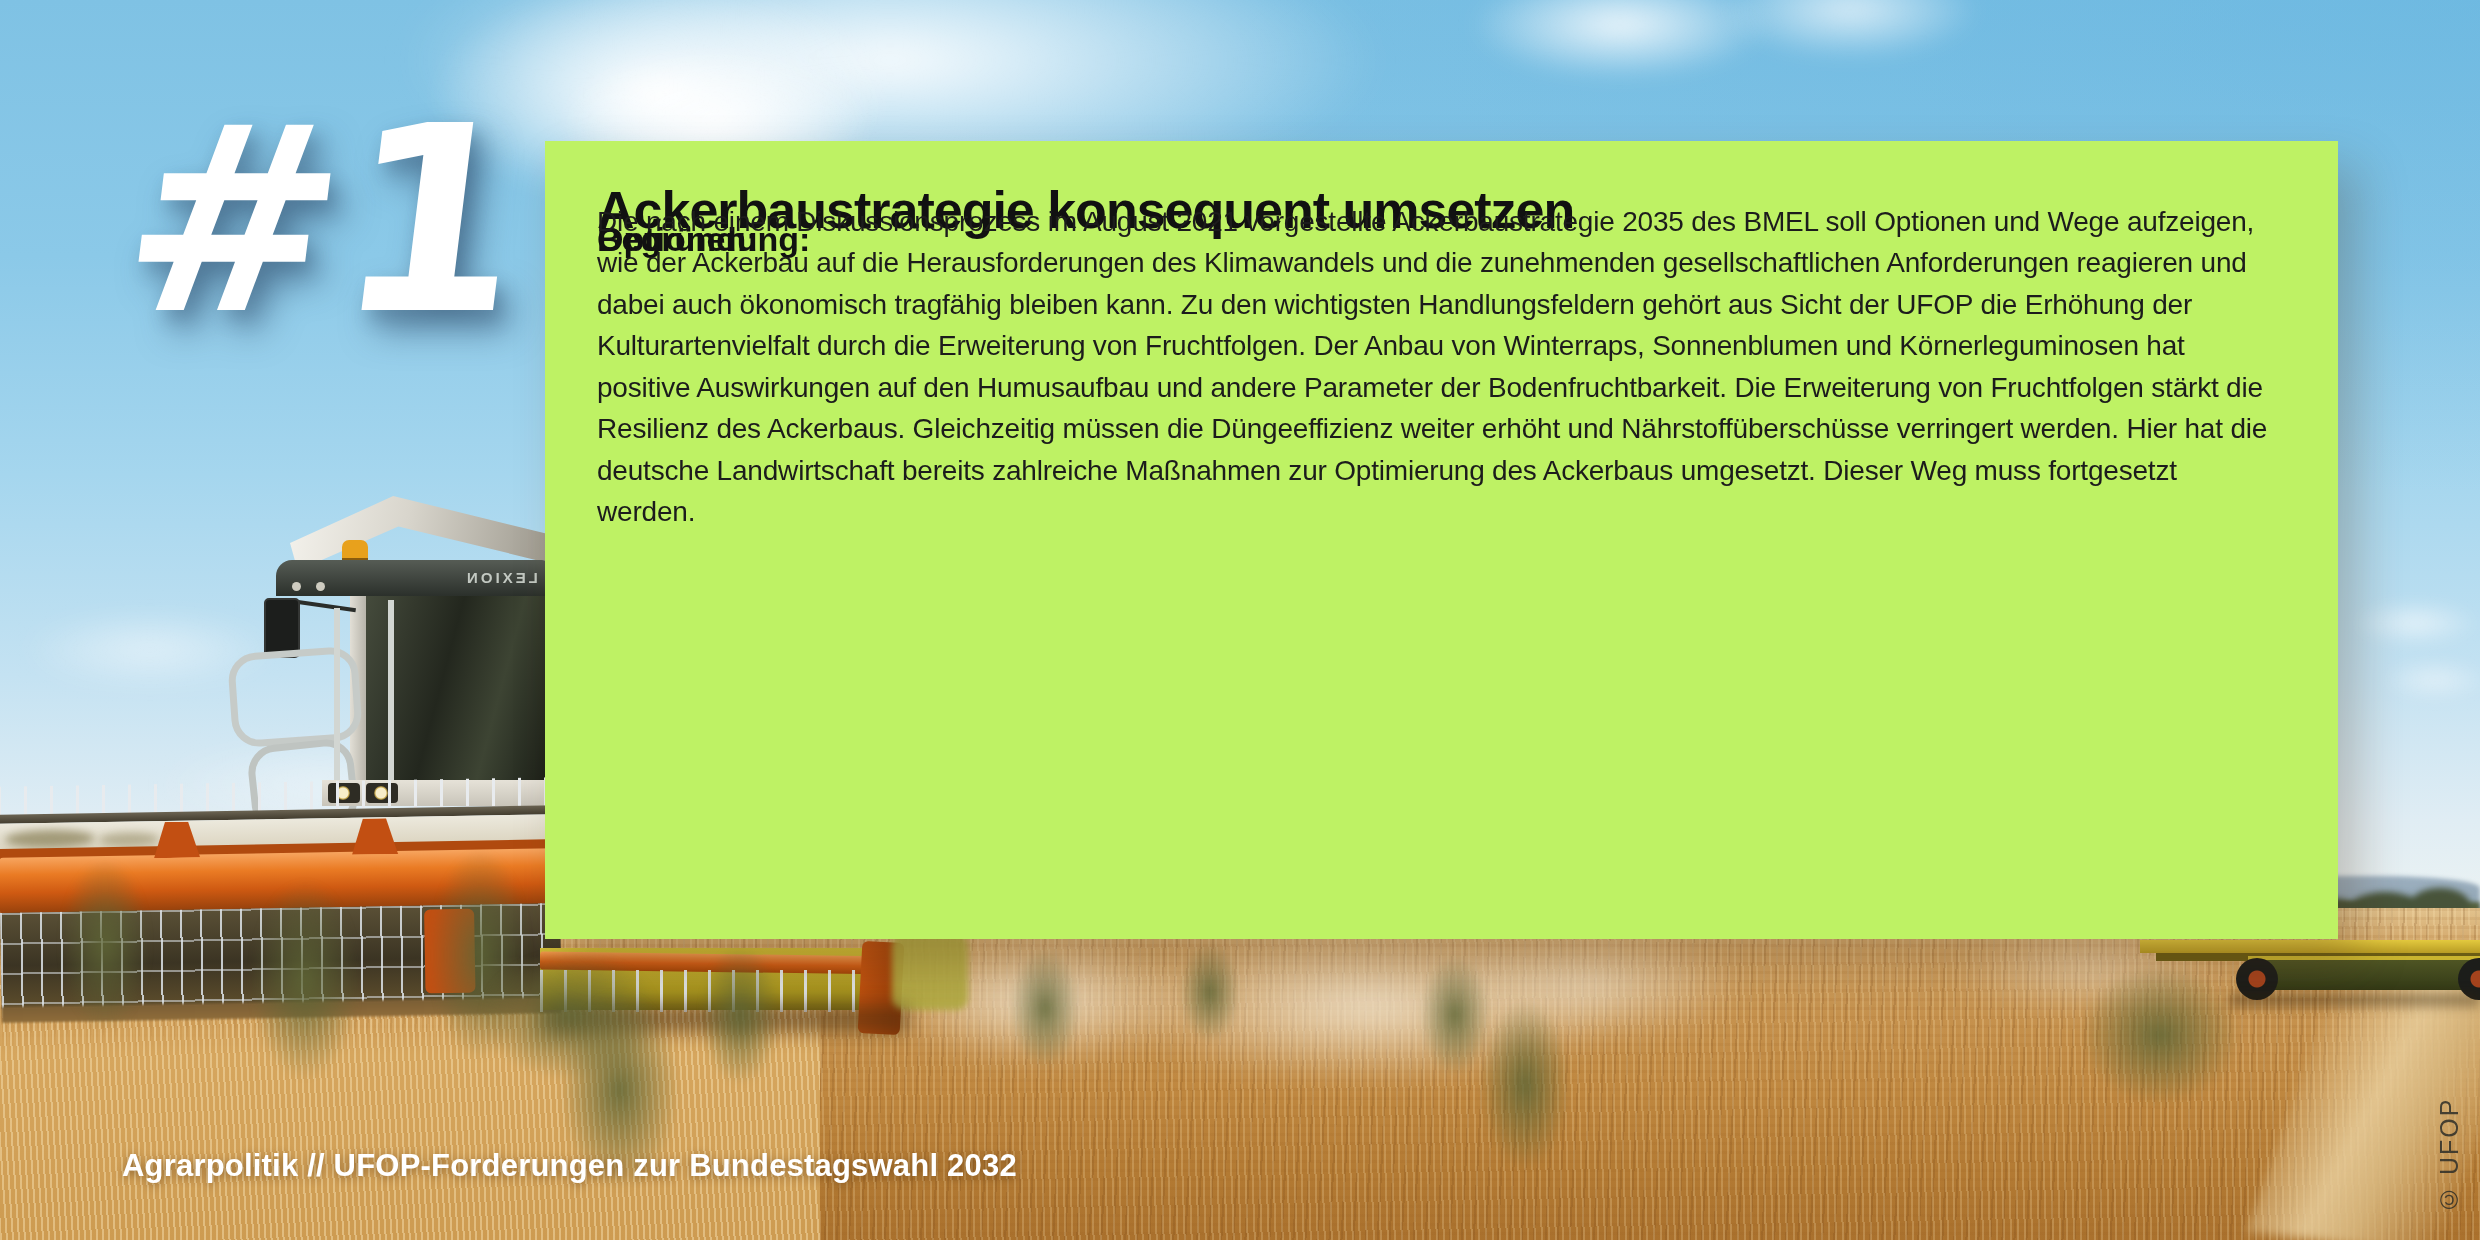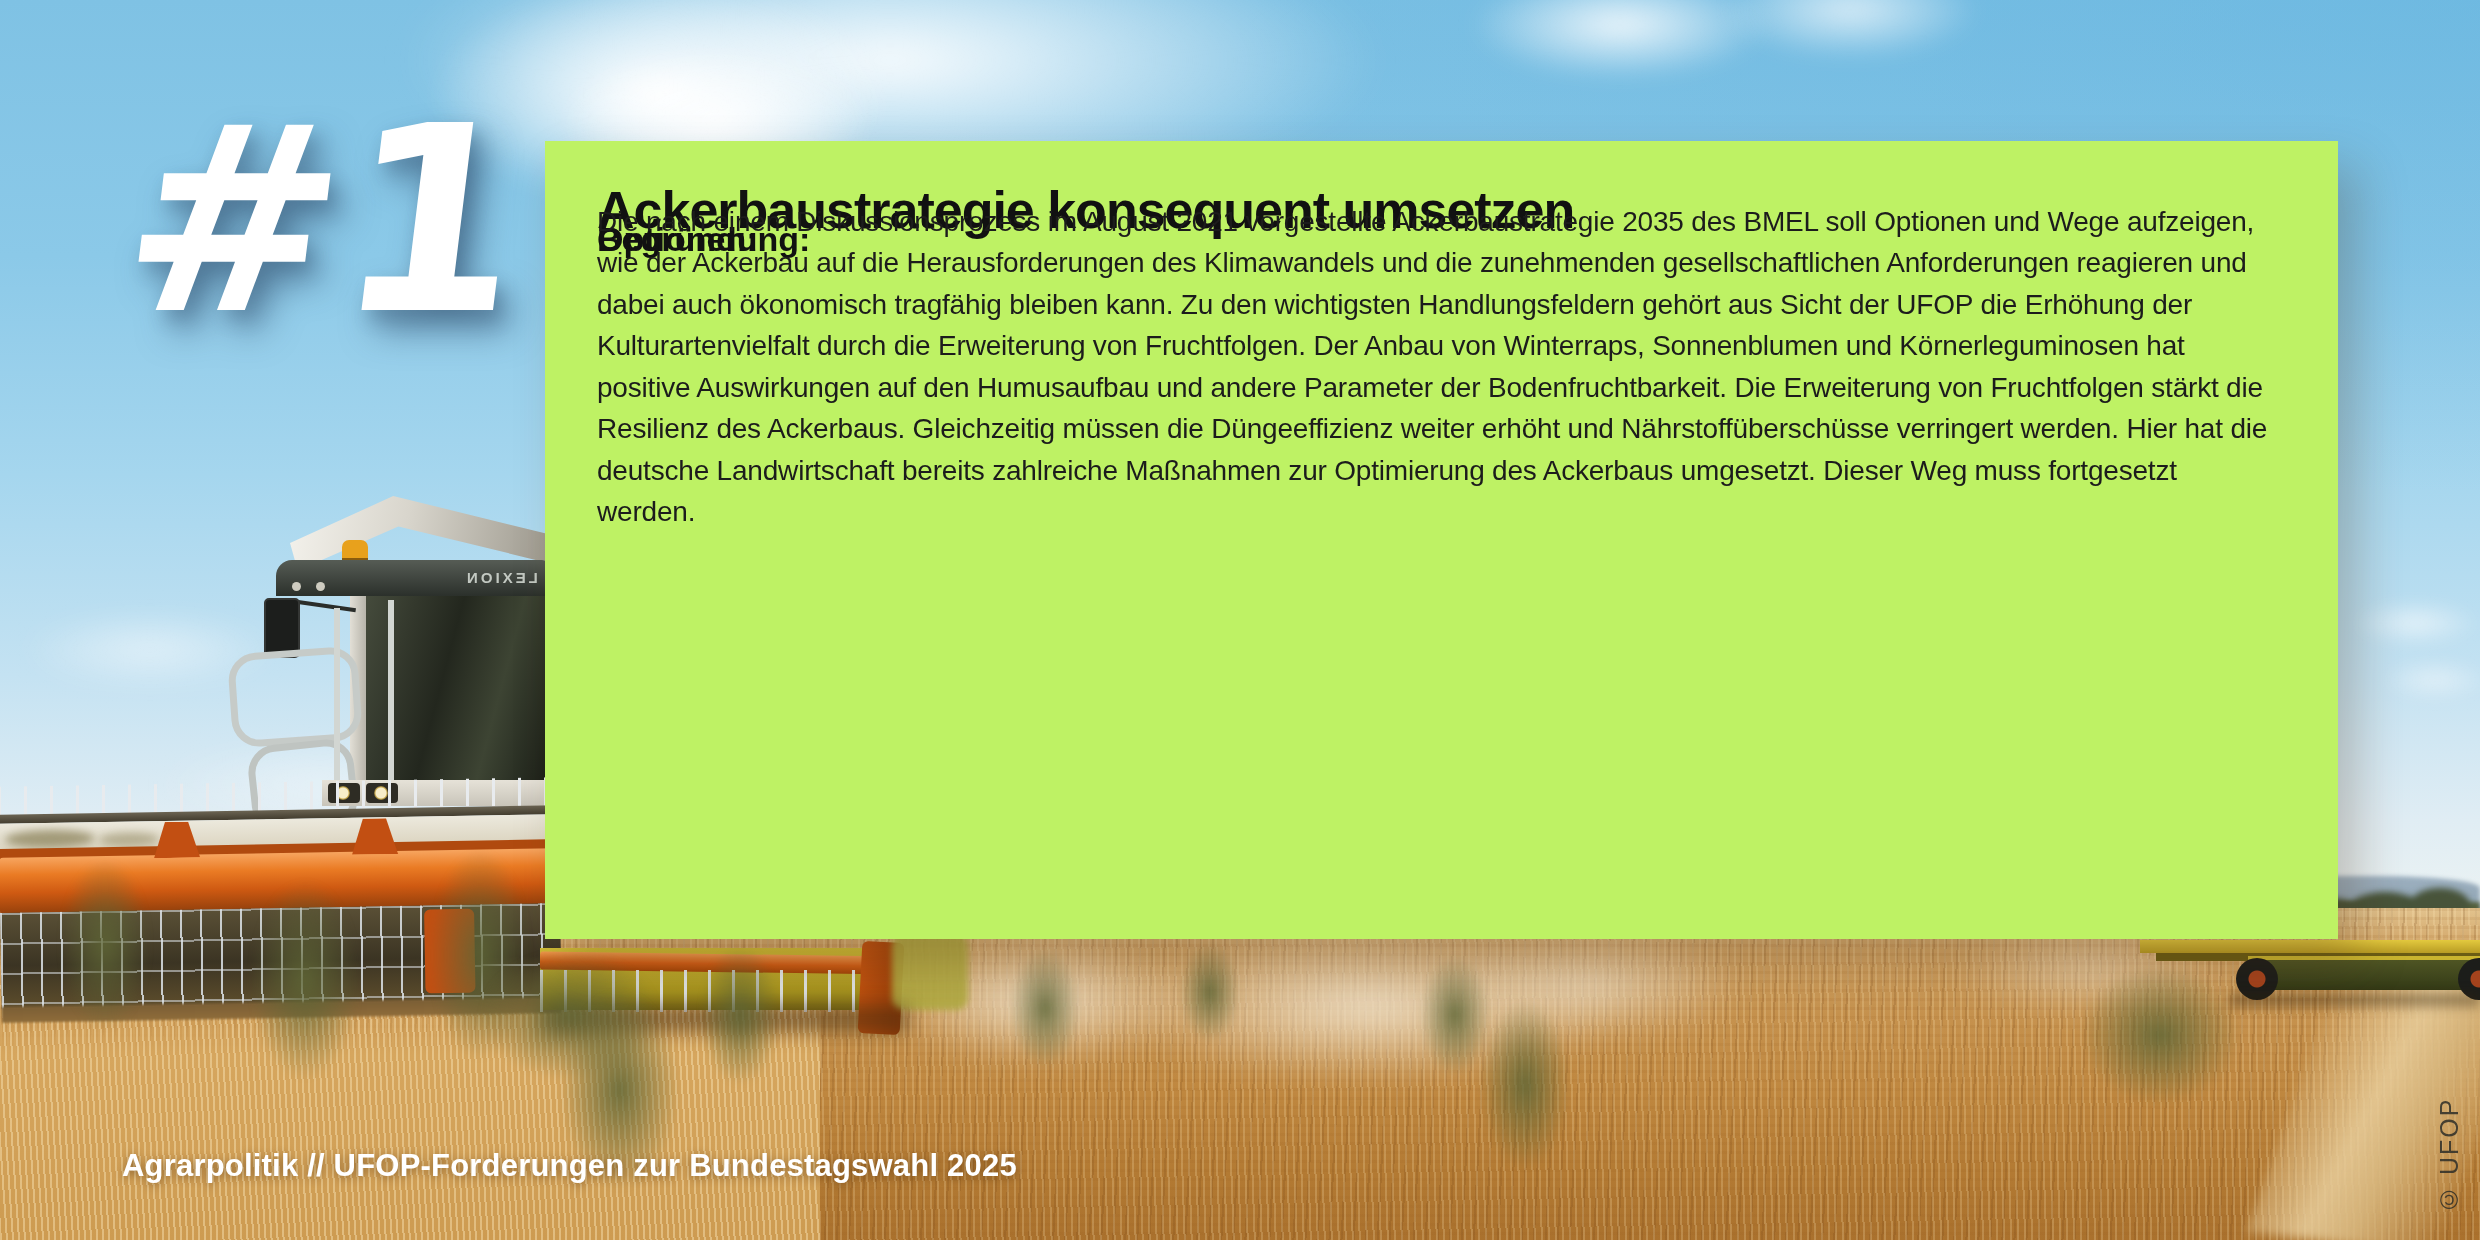--- a/index.html
+++ b/index.html
@@ -229,16 +229,16 @@
 
   <div class="hash">#1</div>
 
   <section class="panel">
     <h1>Ackerbaustrategie konsequent umsetzen</h1>
     <h2>Optionen:</h2>
     <h2>Begründung:</h2>
     <p>Die nach einem Diskussionsprozess im August 2021 vorgestellte Ackerbaustrategie 2035 des BMEL soll Optionen und Wege aufzeigen, wie der Ackerbau auf die Herausforderungen des Klimawandels und die zunehmenden gesellschaftlichen Anfor­derungen reagieren und dabei auch ökonomisch tragfähig bleiben kann. Zu den wichtigsten Handlungsfeldern gehört aus Sicht der UFOP die Erhöhung der Kulturartenvielfalt durch die Erweiterung von Fruchtfolgen. Der Anbau von Winterraps, Sonnenblumen und Körnerleguminosen hat positive Auswirkungen auf den Humusaufbau und andere Parameter der Boden­fruchtbarkeit. Die Erweiterung von Fruchtfolgen stärkt die Resilienz des Ackerbaus. Gleichzeitig müssen die Düngeeffizienz weiter erhöht und Nährstoffüberschüsse verringert werden. Hier hat die deutsche Landwirtschaft bereits zahlreiche Maß­nahmen zur Optimierung des Ackerbaus umgesetzt. Dieser Weg muss fortgesetzt werden.</p>
   </section>
 
-  <div class="footer">Agrarpolitik // UFOP-Forderungen zur Bundestagswahl 2025</div>
+  <div class="footer">Agrarpolitik // UFOP-Forderungen zur Bundestagswahl 2032</div>
   <div class="credit">© UFOP</div>
 
 </div>
 
 </body></html>

